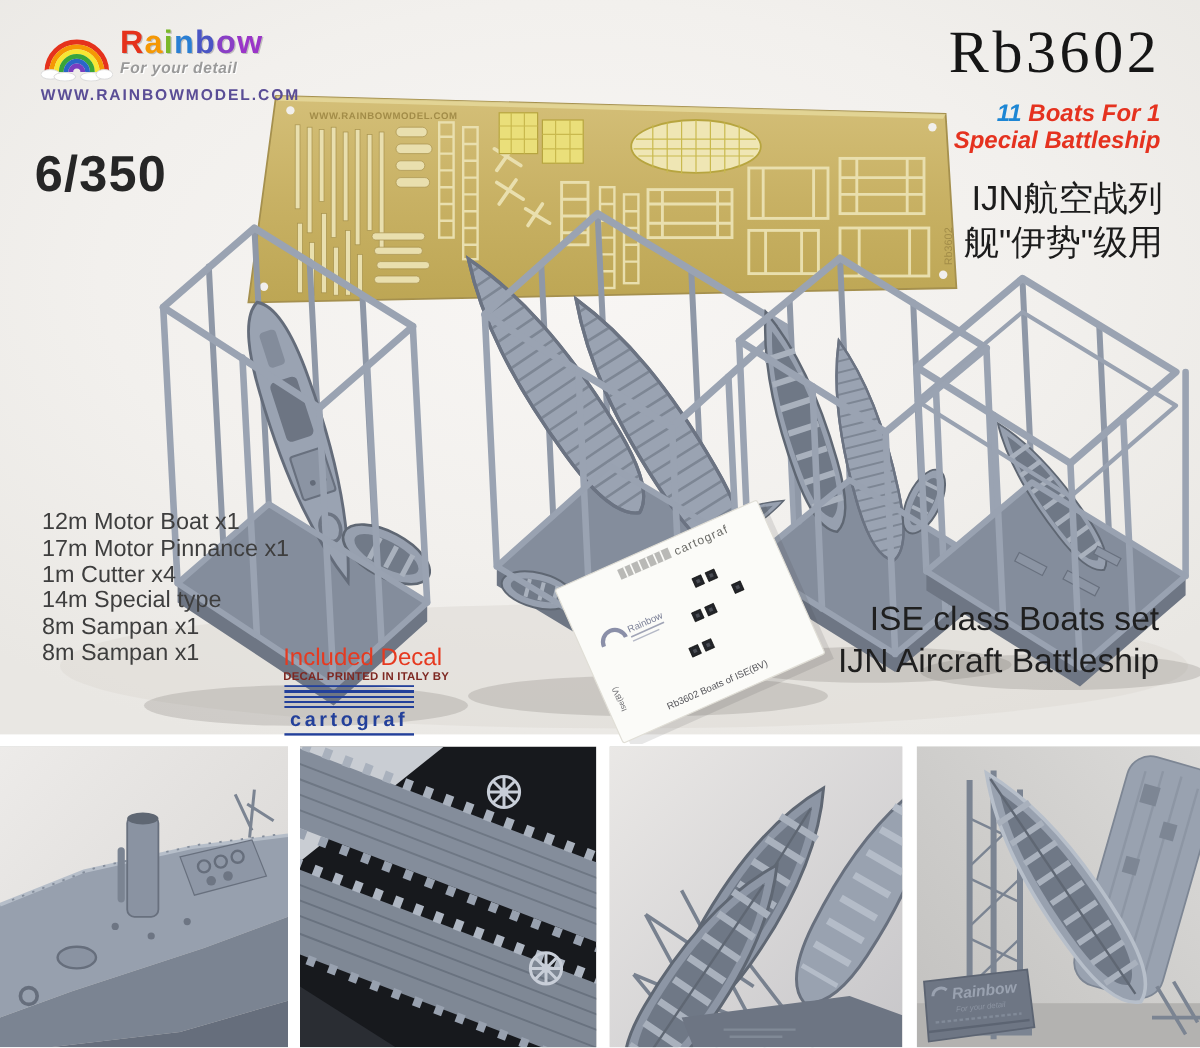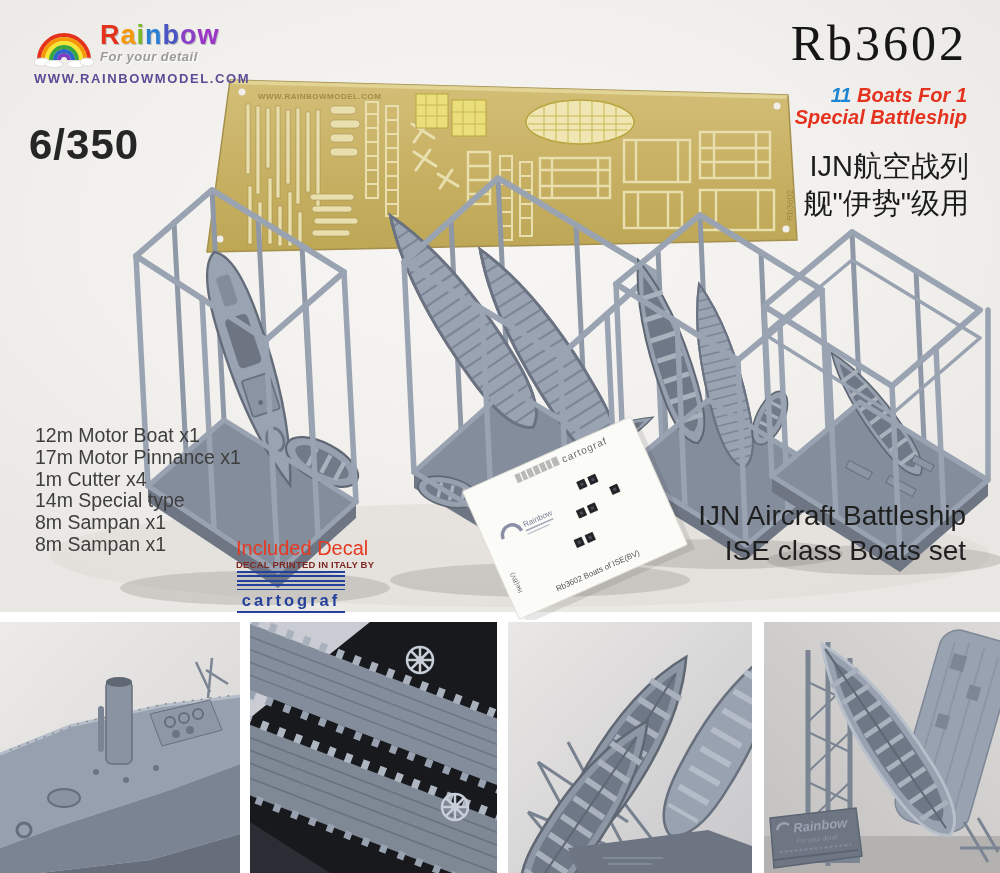--- a/index.html
+++ b/index.html
@@ -365,22 +365,22 @@
     </div>
 
     <div class="abs inc-decal">Included Decal</div>
     <div class="abs printed-by">DECAL PRINTED IN ITALY BY</div>
     <div class="abs carto">
       <div class="carto-bars"></div>
       <div class="carto-word">cartograf</div>
     </div>
 
     <div class="abs title-blk">
+      <div class="title-en">ISE class Boats set</div>
       <div class="title-en">IJN Aircraft Battleship</div>
-      <div class="title-en">ISE class Boats set</div>
     </div>
   </div>
 
   <div class="photo p1">
     <svg width="240" height="251" viewBox="0 0 240 251">
       <defs>
           <linearGradient id="p1g" x1="0" y1="0" x2="1" y2="1">
         <stop offset="0" stop-color="#edebe9"></stop>
             <stop offset="1" stop-color="#d6d4d2"></stop>
           </linearGradient>

